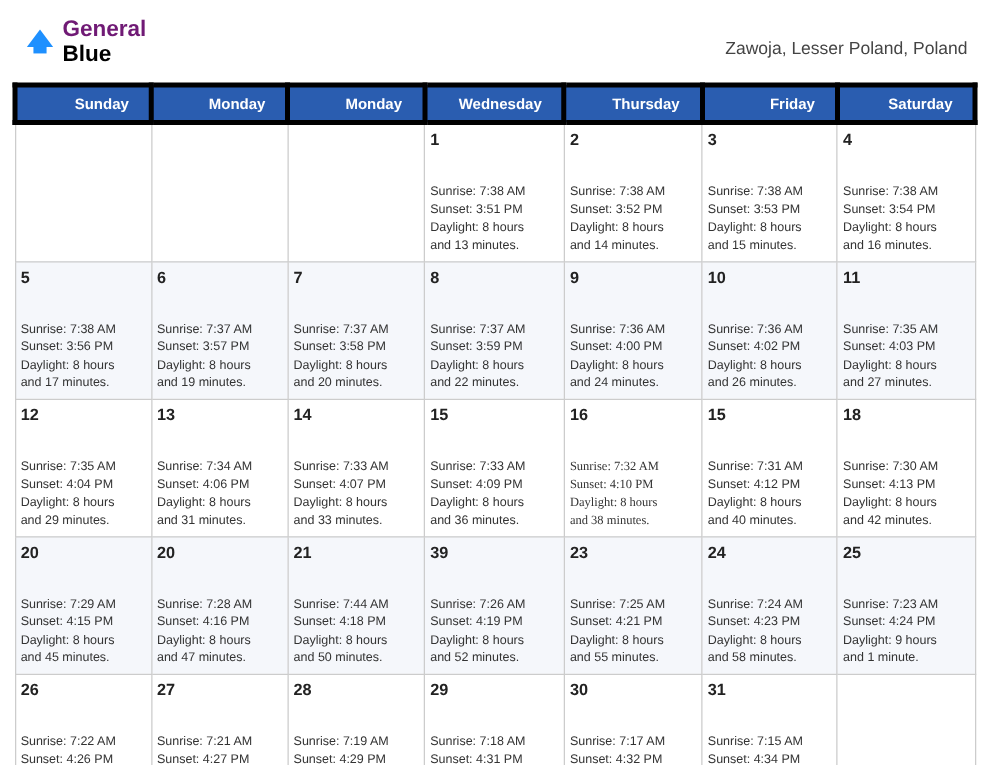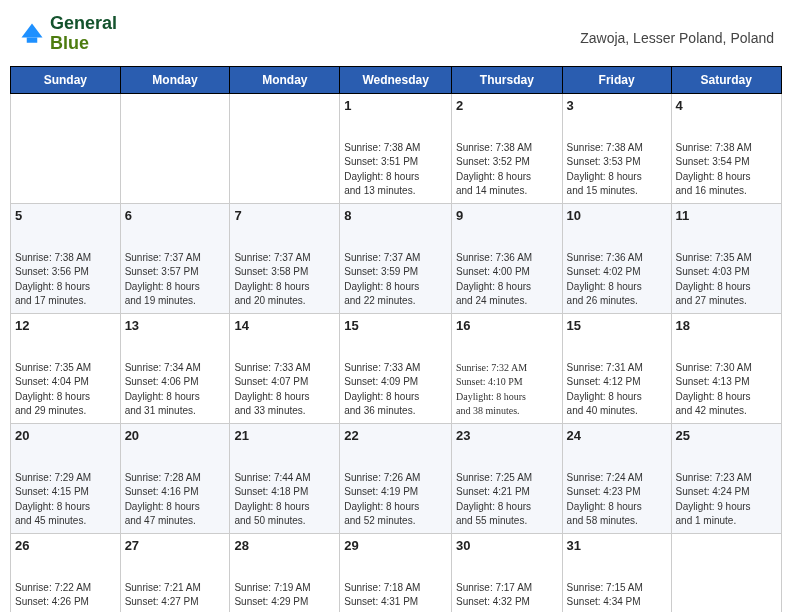--- a/index.html
+++ b/index.html
@@ -20,22 +20,22 @@
     .logo {
       display: flex;
       align-items: center;
       gap: 4px;
     }
     .logo-text {
       font-size: 18px;
       font-weight: bold;
       line-height: 1.1;
     }
-    .logo-general { color: #14532d; }
-    .logo-blue { color: #4d7c0f; margin-top: 32px; }
+    .logo-general { color: #701a75; }
+    .logo-blue { color: #000000; margin-top: 32px; }
     .logo-icon {
       width: 28px;
       height: 28px;
     }
     .title-block {
       text-align: right;
     }
     .month-title {
       font-size: 32px;
       font-weight: bold;
@@ -48,24 +48,24 @@
     }
     .calendar {
       width: 100%;
       border-collapse: collapse;
       font-size: 11px;
     }
     .calendar th {
       background: #2a5db0;
       color: #fff;
       padding: 6px 16px;
-      text-align: center;
+      text-align: right;
       font-size: 12px;
       font-weight: bold;
-      border: 1px solid #000000;
+      border: 4px solid #000000;
     }
     .calendar td {
       border: 1px solid #ccc;
       vertical-align: top;
       padding: 4px;
       width: 113px;
       min-height: 80px;
       background: #fff;
     }
     .calendar tr:nth-child(even) td {
@@ -271,21 +271,21 @@
 and 47 minutes.</div>
         </td>
         <td>
           <div class="day-num">21</div>
           <div class="day-info" style="white-space: pre-line;">Sunrise: 7:44 AM
 Sunset: 4:18 PM
 Daylight: 8 hours
 and 50 minutes.</div>
         </td>
         <td>
-          <div class="day-num">22</div>
+          <div class="day-num">39</div>
           <div class="day-info" style="white-space: pre-line;">Sunrise: 7:26 AM
 Sunset: 4:19 PM
 Daylight: 8 hours
 and 52 minutes.</div>
         </td>
         <td>
           <div class="day-num">23</div>
           <div class="day-info" style="white-space: pre-line;">Sunrise: 7:25 AM
 Sunset: 4:21 PM
 Daylight: 8 hours

